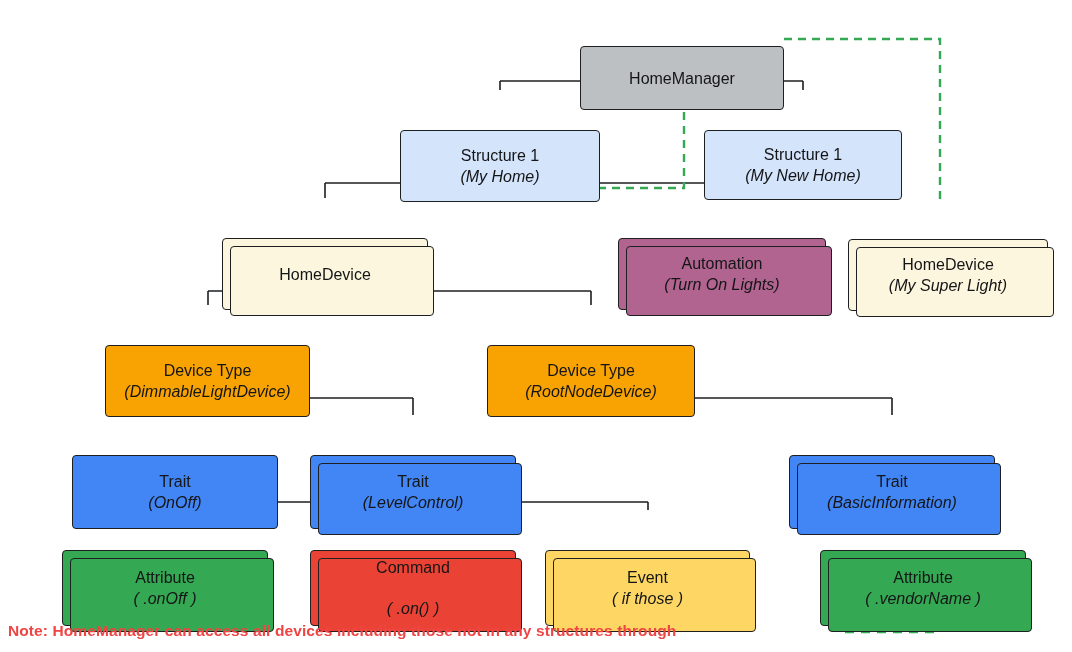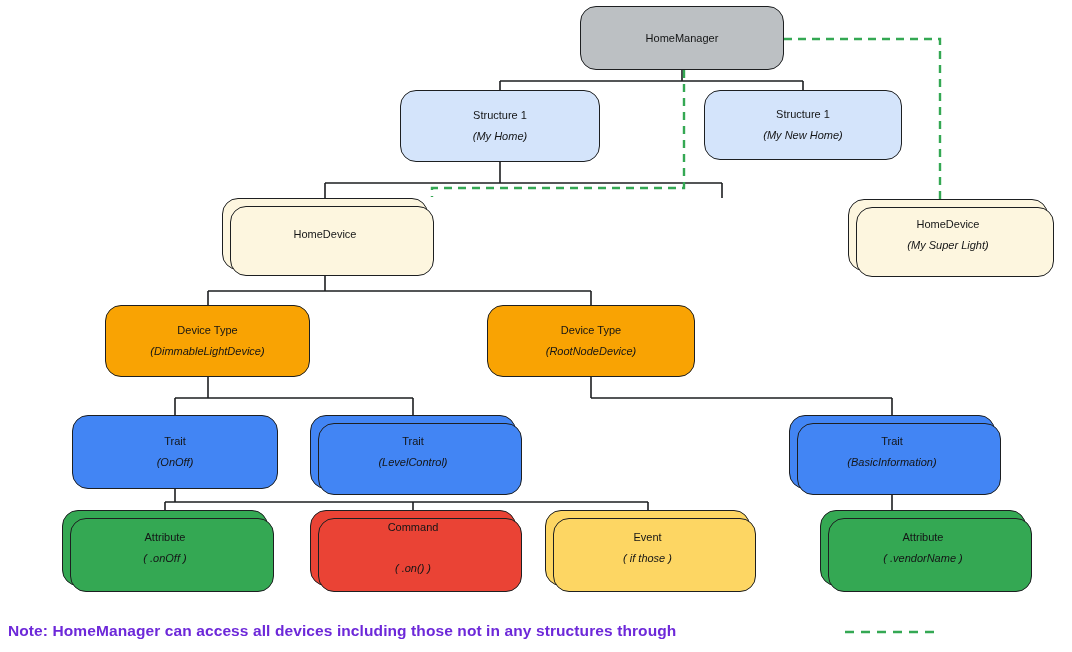--- a/index.html
+++ b/index.html
@@ -6,33 +6,34 @@
   .canvas{
     position:relative;
     width:1072px;height:652px;
     background:#ffffff;
     font-family:"Liberation Sans","DejaVu Sans",sans-serif;
     overflow:hidden;
   }
   .connectors{position:absolute;left:0;top:0;z-index:0;}
   .node{
     position:absolute;z-index:1;
-    border:1.5px solid #1d1f21;border-radius:16px;
+    border:1.5px solid #1d1f21;border-radius:4px;
     display:flex;flex-direction:column;align-items:center;justify-content:center;
-    text-align:center;font-size:11px;color:#141516;line-height:21px;
+    text-align:center;font-size:16px;color:#141516;line-height:21px;
     box-sizing:border-box;
+    margin-top:40px;
   }
   .node .subtitle{font-style:italic;}
   .stacked::before{
     content:"";position:absolute;inset:7px -7px -7px 7px;
     background:inherit;border:inherit;border-radius:inherit;z-index:-1;
   }
   .note{
     position:absolute;left:8px;top:622px;z-index:1;
-    font-size:15.5px;font-weight:700;color:#6d28d9;letter-spacing:.1px;
+    font-size:15.5px;font-weight:700;color:#ef4444;letter-spacing:.1px;
   }
 </style>
 </head>
 <body>
 
 <div class="canvas">
 
   <svg class="connectors" width="1072" height="652" viewBox="0 0 1072 652">
     <path fill="none" stroke="#1d1f21" stroke-width="1.6" d="M682 70V81 M500 81H803 M500 81V90 M803 81V90
              M500 162V183 M325 183H722 M325 183V198 M722 183V198
@@ -57,20 +58,24 @@
 
   <div class="node" style="left: 704px; top: 90px; width: 198px; height: 70px; background: rgb(212, 228, 251);">
     <div class="title">Structure 1</div>
     <div class="subtitle">(My New Home)</div>
   </div>
 
   <div class="node stacked" style="left: 222px; top: 198px; width: 206px; height: 72px; background: rgb(253, 246, 223);">
     <div class="title">HomeDevice</div>
   </div>
 
+  <div class="node stacked" style="left: 618px; top: 198px; width: 208px; height: 72px; background: rgb(176, 100, 143);">
+    <div class="title">Automation</div>
+    <div class="subtitle">(Turn On Lights)</div>
+  </div>
 
   <div class="node stacked" style="left: 848px; top: 199px; width: 200px; height: 72px; background: rgb(253, 246, 223);">
     <div class="title">HomeDevice</div>
     <div class="subtitle">(My Super Light)</div>
   </div>
 
   <div class="node" style="left: 105px; top: 305px; width: 205px; height: 72px; background: rgb(249, 163, 3);">
     <div class="title">Device Type</div>
     <div class="subtitle">(DimmableLightDevice)</div>
   </div>

